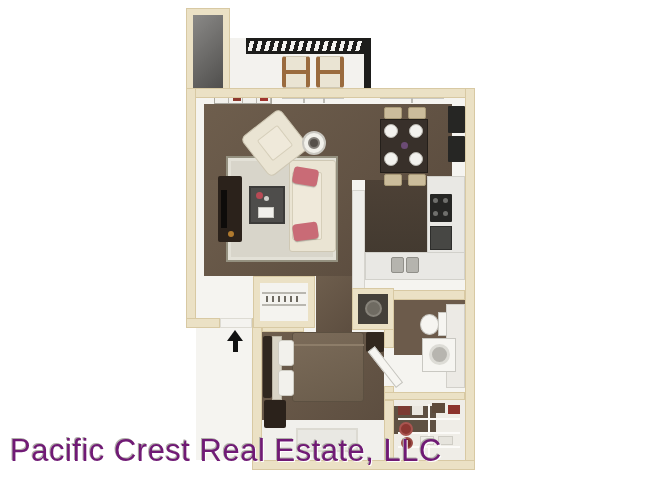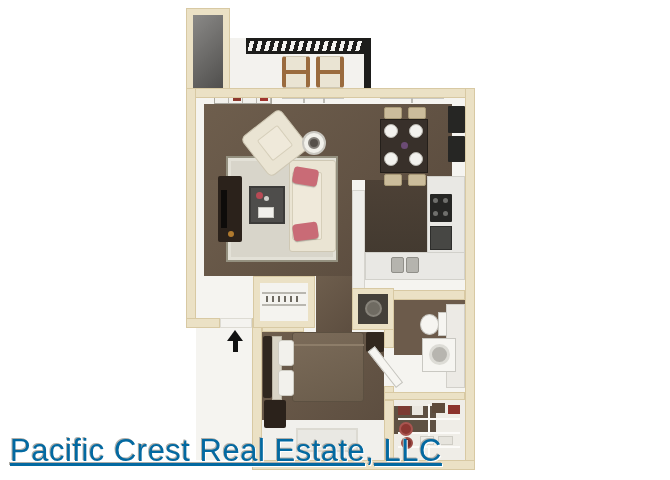--- a/index.html
+++ b/index.html
@@ -31,24 +31,23 @@
   .sofa-seat{background:#efe9da;border:1px solid #d6cfba;border-radius:2px;}
   .plate{background:#f3f2ee;border:1px solid #b9b7b0;border-radius:50%;}
   .chair{background:#cbbc9b;border:1px solid #a99a77;border-radius:2px;}
   .appliance{background:var(--appliance-black,#262624);border-radius:1px;}
   .burner{width:5px;height:5px;border-radius:50%;background:#6f6f6c;position:absolute;}
   .comforter{background:linear-gradient(160deg,var(--bed-comforter,#7b6b59),#6a5c4b);border:1px solid #5c5041;border-radius:3px;}
   .bedpillow{background:#f2f1ec;border:1px solid #cfcdc4;border-radius:3px;}
   .arrow-tri{width:0;height:0;border-left:8px solid transparent;border-right:8px solid transparent;border-bottom:11px solid #111;}
   .arrow-stem{width:5px;height:11px;background:#111;margin:0 auto;}
   .watermark{
-    font-size:31px;letter-spacing:.5px;color:#0369a1;white-space:nowrap;
+    font-size:31px;letter-spacing:.5px;color:#701a75;white-space:nowrap;
     text-shadow:-1px -1px 0 var(--watermark-gray,#b0aea8),1px 1px 0 #ffffff;
     font-weight:400;
-    text-decoration:underline;
   }
   .doorleaf{background:#f6f5f1;border:1px solid #c5c4be;transform-origin:bottom left;}
   .circ{border-radius:50%;position:absolute;box-sizing:border-box;}
 </style>
 </head>
 <body>
 
 <div class="stage">
 
   <div>

